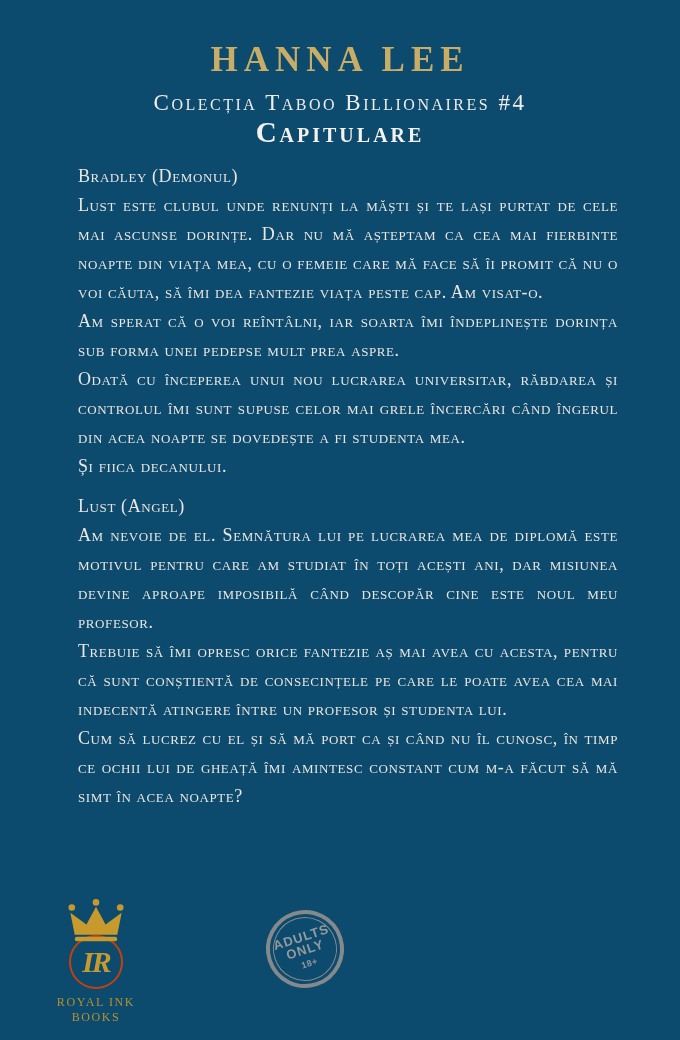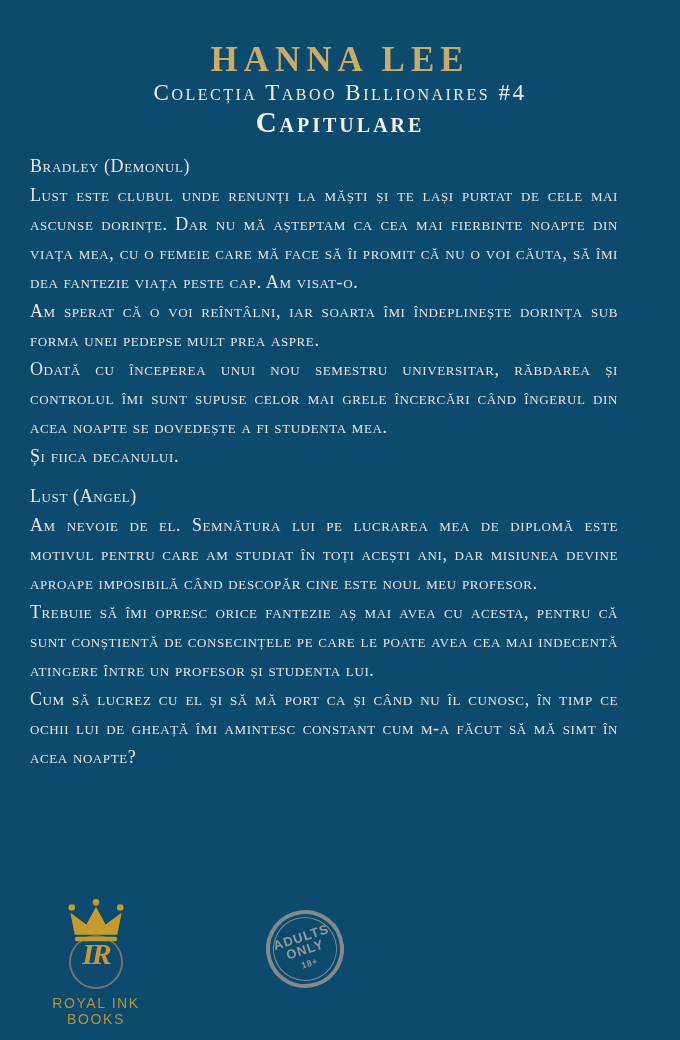--- a/index.html
+++ b/index.html
@@ -16,35 +16,36 @@
   }
   .header { text-align: center; padding-top: 40px; }
   .author-name {
     font-size: 35px;
     font-weight: 700;
     letter-spacing: 6px;
     color: #c9ad66;
     font-variant: small-caps;
   }
   .collection-title {
+    margin-top: 10px;
     font-size: 23px;
     letter-spacing: 2.5px;
     font-variant: small-caps;
     color: #f0ede8;
   }
   .book-title {
     margin-top: 0;
     font-size: 29px;
     font-weight: 700;
     letter-spacing: 3px;
     font-variant: small-caps;
     color: #f5f2ee;
   }
   .blurb {
-    padding: 13px 62px 0 30px;
+    padding: 13px 62px 0 78px;
     font-size: 18px;
     line-height: 29px;
     letter-spacing: 0.6px;
     text-align: justify;
     font-variant: small-caps;
   }
   .blurb p { margin: 0; }
   .section-lynn { margin-top: 11px; }
   .character-heading { text-align: left; }
 
@@ -53,38 +54,38 @@
     position: absolute;
     left: 42px;
     top: 898px;
     width: 108px;
     text-align: center;
     color: #c79a2e;
   }
   .crown-icon svg { display: block; margin: 0 auto; }
   .monogram-circle {
     width: 54px; height: 54px;
-    border: 2px solid #737373;
+    border: 2px solid #c2410c;
     border-radius: 50%;
     margin: -7px auto 6px auto;
-    display: flex; justify-content: center;
+    display: flex; align-items: center; justify-content: center;
   }
   .monogram {
     font-style: italic;
     font-size: 30px;
     font-weight: 700;
     letter-spacing: -2px;
     color: #c79a2e;
   }
   .publisher-name {
-    font-size: 14px;
+    font-size: 12px;
     letter-spacing: 1.6px;
     font-variant: small-caps;
     color: #b8922f;
-    font-family: Liberation Sans, sans-serif;
+    font-family: Liberation Serif, serif;
   }
 
   
   .badge {
     position: absolute;
     left: 266px;
     top: 910px;
     width: 78px; height: 78px;
     border: 4px solid #8f8f8f;
     border-radius: 50%;
@@ -113,21 +114,21 @@
     <div class="author-name">HANNA LEE</div>
     <div class="collection-title">Colecția Taboo Billionaires  #4</div>
     <div class="book-title">Capitulare</div>
   </div>
 
   <div class="blurb">
     <div class="section section-bradley">
       <p class="character-heading">Bradley (Demonul)</p>
       <p>Lust este clubul unde renunți la măști și te lași purtat de cele mai ascunse dorințe. Dar nu mă așteptam ca cea mai fierbinte noapte din viața mea, cu o femeie care mă face să îi promit că nu o voi căuta, să îmi dea fantezie viața peste cap. Am visat-o.</p>
       <p>Am sperat că o voi reîntâlni, iar soarta îmi îndeplinește dorința sub forma unei pedepse mult prea aspre.</p>
-      <p>Odată cu începerea unui nou semestru universitar, răbdarea și controlul îmi sunt supuse celor mai grele încercări când îngerul din acea noapte se dovedește a fi studenta mea.</p>
+      <p>Odată cu începerea unui nou lucrarea universitar, răbdarea și controlul îmi sunt supuse celor mai grele încercări când îngerul din acea noapte se dovedește a fi studenta mea.</p>
       <p>Și fiica decanului.</p>
     </div>
     <div class="section section-lynn">
       <p class="character-heading">Lust (Angel)</p>
       <p>Am nevoie de el. Semnătura lui pe lucrarea mea de diplomă este motivul pentru care am studiat în toți acești ani, dar misiunea devine aproape imposibilă când descopăr cine este noul meu profesor.</p>
       <p>Trebuie să îmi opresc orice fantezie aș mai avea cu acesta, pentru că sunt conștientă de consecințele pe care le poate avea cea mai indecentă atingere între un profesor și studenta lui.</p>
       <p>Cum să lucrez cu el și să mă port ca și când nu îl cunosc, în timp ce ochii lui de gheață îmi amintesc constant cum m-a făcut să mă simt în acea noapte?</p>
     </div>
   </div>
 

